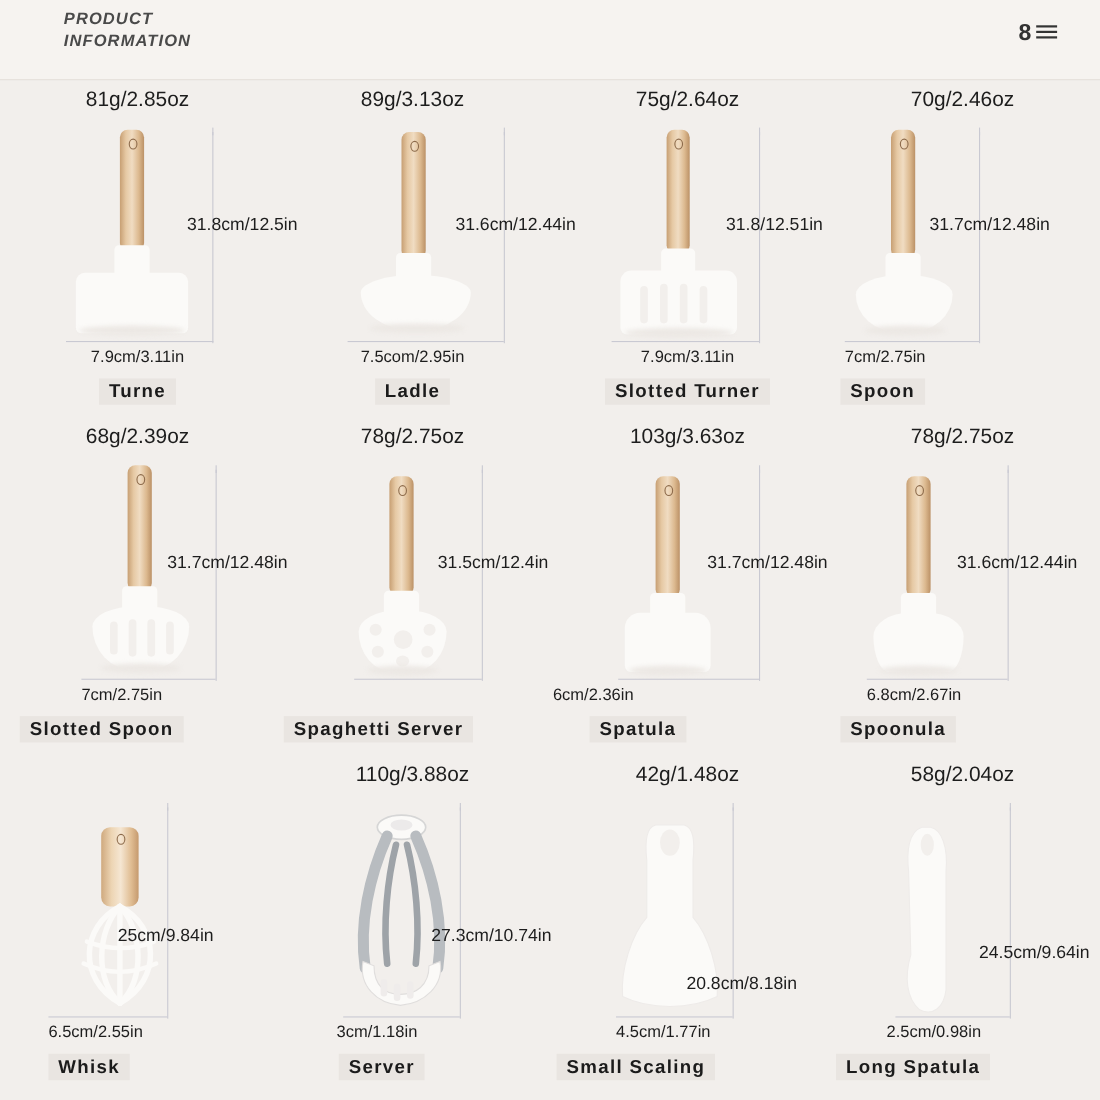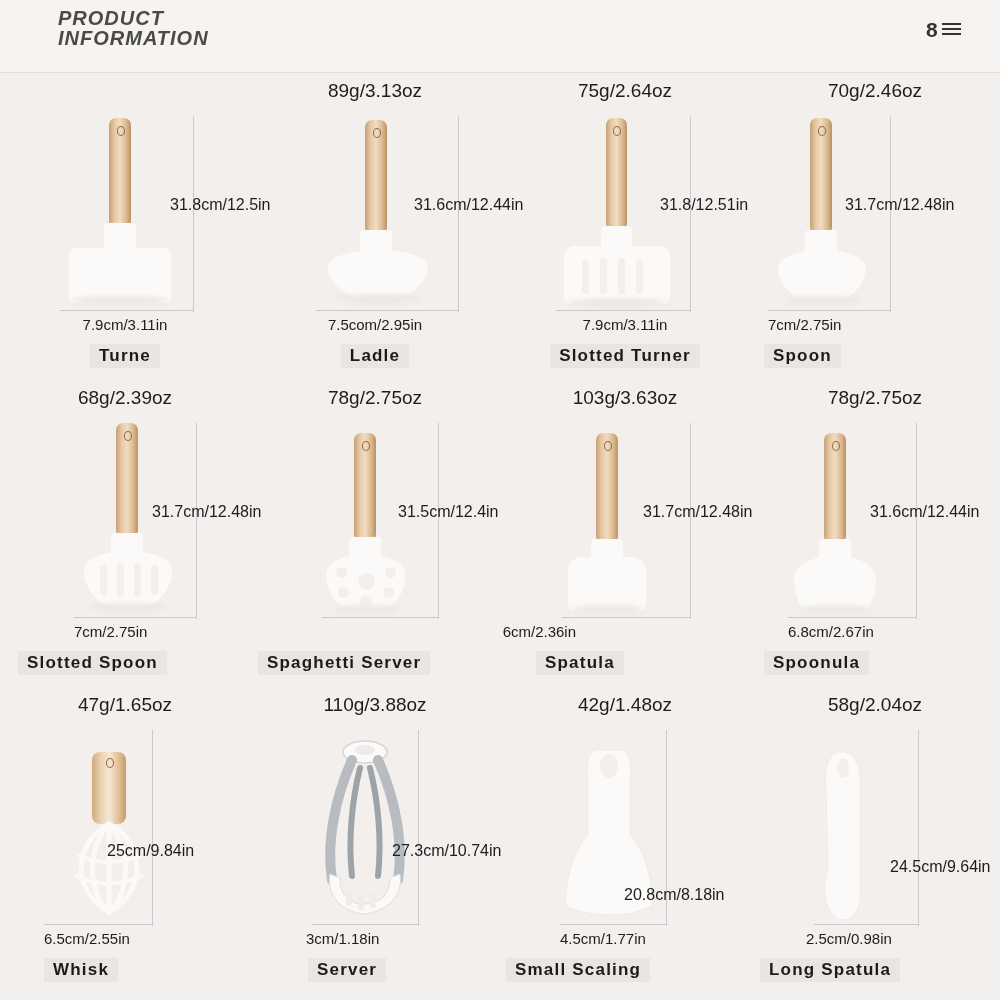--- a/index.html
+++ b/index.html
@@ -23,21 +23,21 @@
     height: 72px;
     background: #f6f3f0;
     border-bottom: 1px solid #e3ded9;
   }
   .header-title {
     position: absolute;
     left: 58px;
     top: 8px;
     font-style: italic;
     font-weight: bold;
-    font-size: 20px;
+    font-size: 15px;
     letter-spacing: 1px;
     color: #4a4a4a;
     line-height: 20px;
     width: 260px;
   }
   .header-title .l2 { display: block; }
   .menu-icon {
     position: absolute;
     right: 28px;
     top: 12px;
@@ -185,20 +185,21 @@
         <span></span>
           <span></span>
           <span></span>
       </span>
     </div>
   </div>
 
   <div class="grid">
 
     <div class="cell">
+      <div class="weight">81g/2.85oz</div>
       <div class="art">
         <div class="handle" style="left:109px;top:10px;width:22px;height:110px;"></div>
         <div class="hole" style="left:117px;top:18px;"></div>
         <div class="white" style="left:104px;top:115px;width:32px;height:30px;border-radius:4px;"></div>
         <div class="white" style="left:69px;top:140px;width:102px;height:55px;border-radius:8px 8px 5px 5px;"></div>
         <div class="shadow" style="left:72px;top:188px;width:96px;height:9px;"></div>
         <div class="vline" style="left:193px;top:12px;height:192px;"></div>
         <div class="tick" style="left:193px;top:8px;"></div>
         <div class="hline" style="left:60px;top:202px;width:134px;"></div>
       </div>
@@ -333,21 +334,20 @@
         <div class="vline" style="left:166px;top:12px;height:192px;"></div>
         <div class="tick" style="left:166px;top:8px;"></div>
         <div class="hline" style="left:38px;top:202px;width:128px;"></div>
       </div>
       <div class="height-label" style="left:120px;top:118px;">31.6cm/12.44in</div>
       <div class="width-label" style="text-align:left;padding-left:38px;">6.8cm/2.67in</div>
       <div class="name" style="text-align:left;padding-left:14px;"><span>Spoonula</span></div>
     </div>
 
     <div class="cell">
-      <div class="weight">47g/1.65oz</div>
       <div class="art">
         <div class="handle light" style="left:92px;top:30px;width:34px;height:72px;border-radius:8px;"></div>
         <div class="hole" style="left:106px;top:36px;"></div>
         <svg width="130" height="110" style="position:absolute;left:52px;top:98px;">
           <g fill="none" stroke="#fbfaf8" stroke-width="5" stroke-linecap="round">
             <path d="M57 4 C 22 22, 18 70, 57 92"></path>
             <path d="M57 4 C 92 22, 96 70, 57 92"></path>
             <path d="M57 4 C 36 26, 34 72, 57 92"></path>
             <path d="M57 4 C 78 26, 80 72, 57 92"></path>
             <path d="M57 4 L 57 92"></path>

